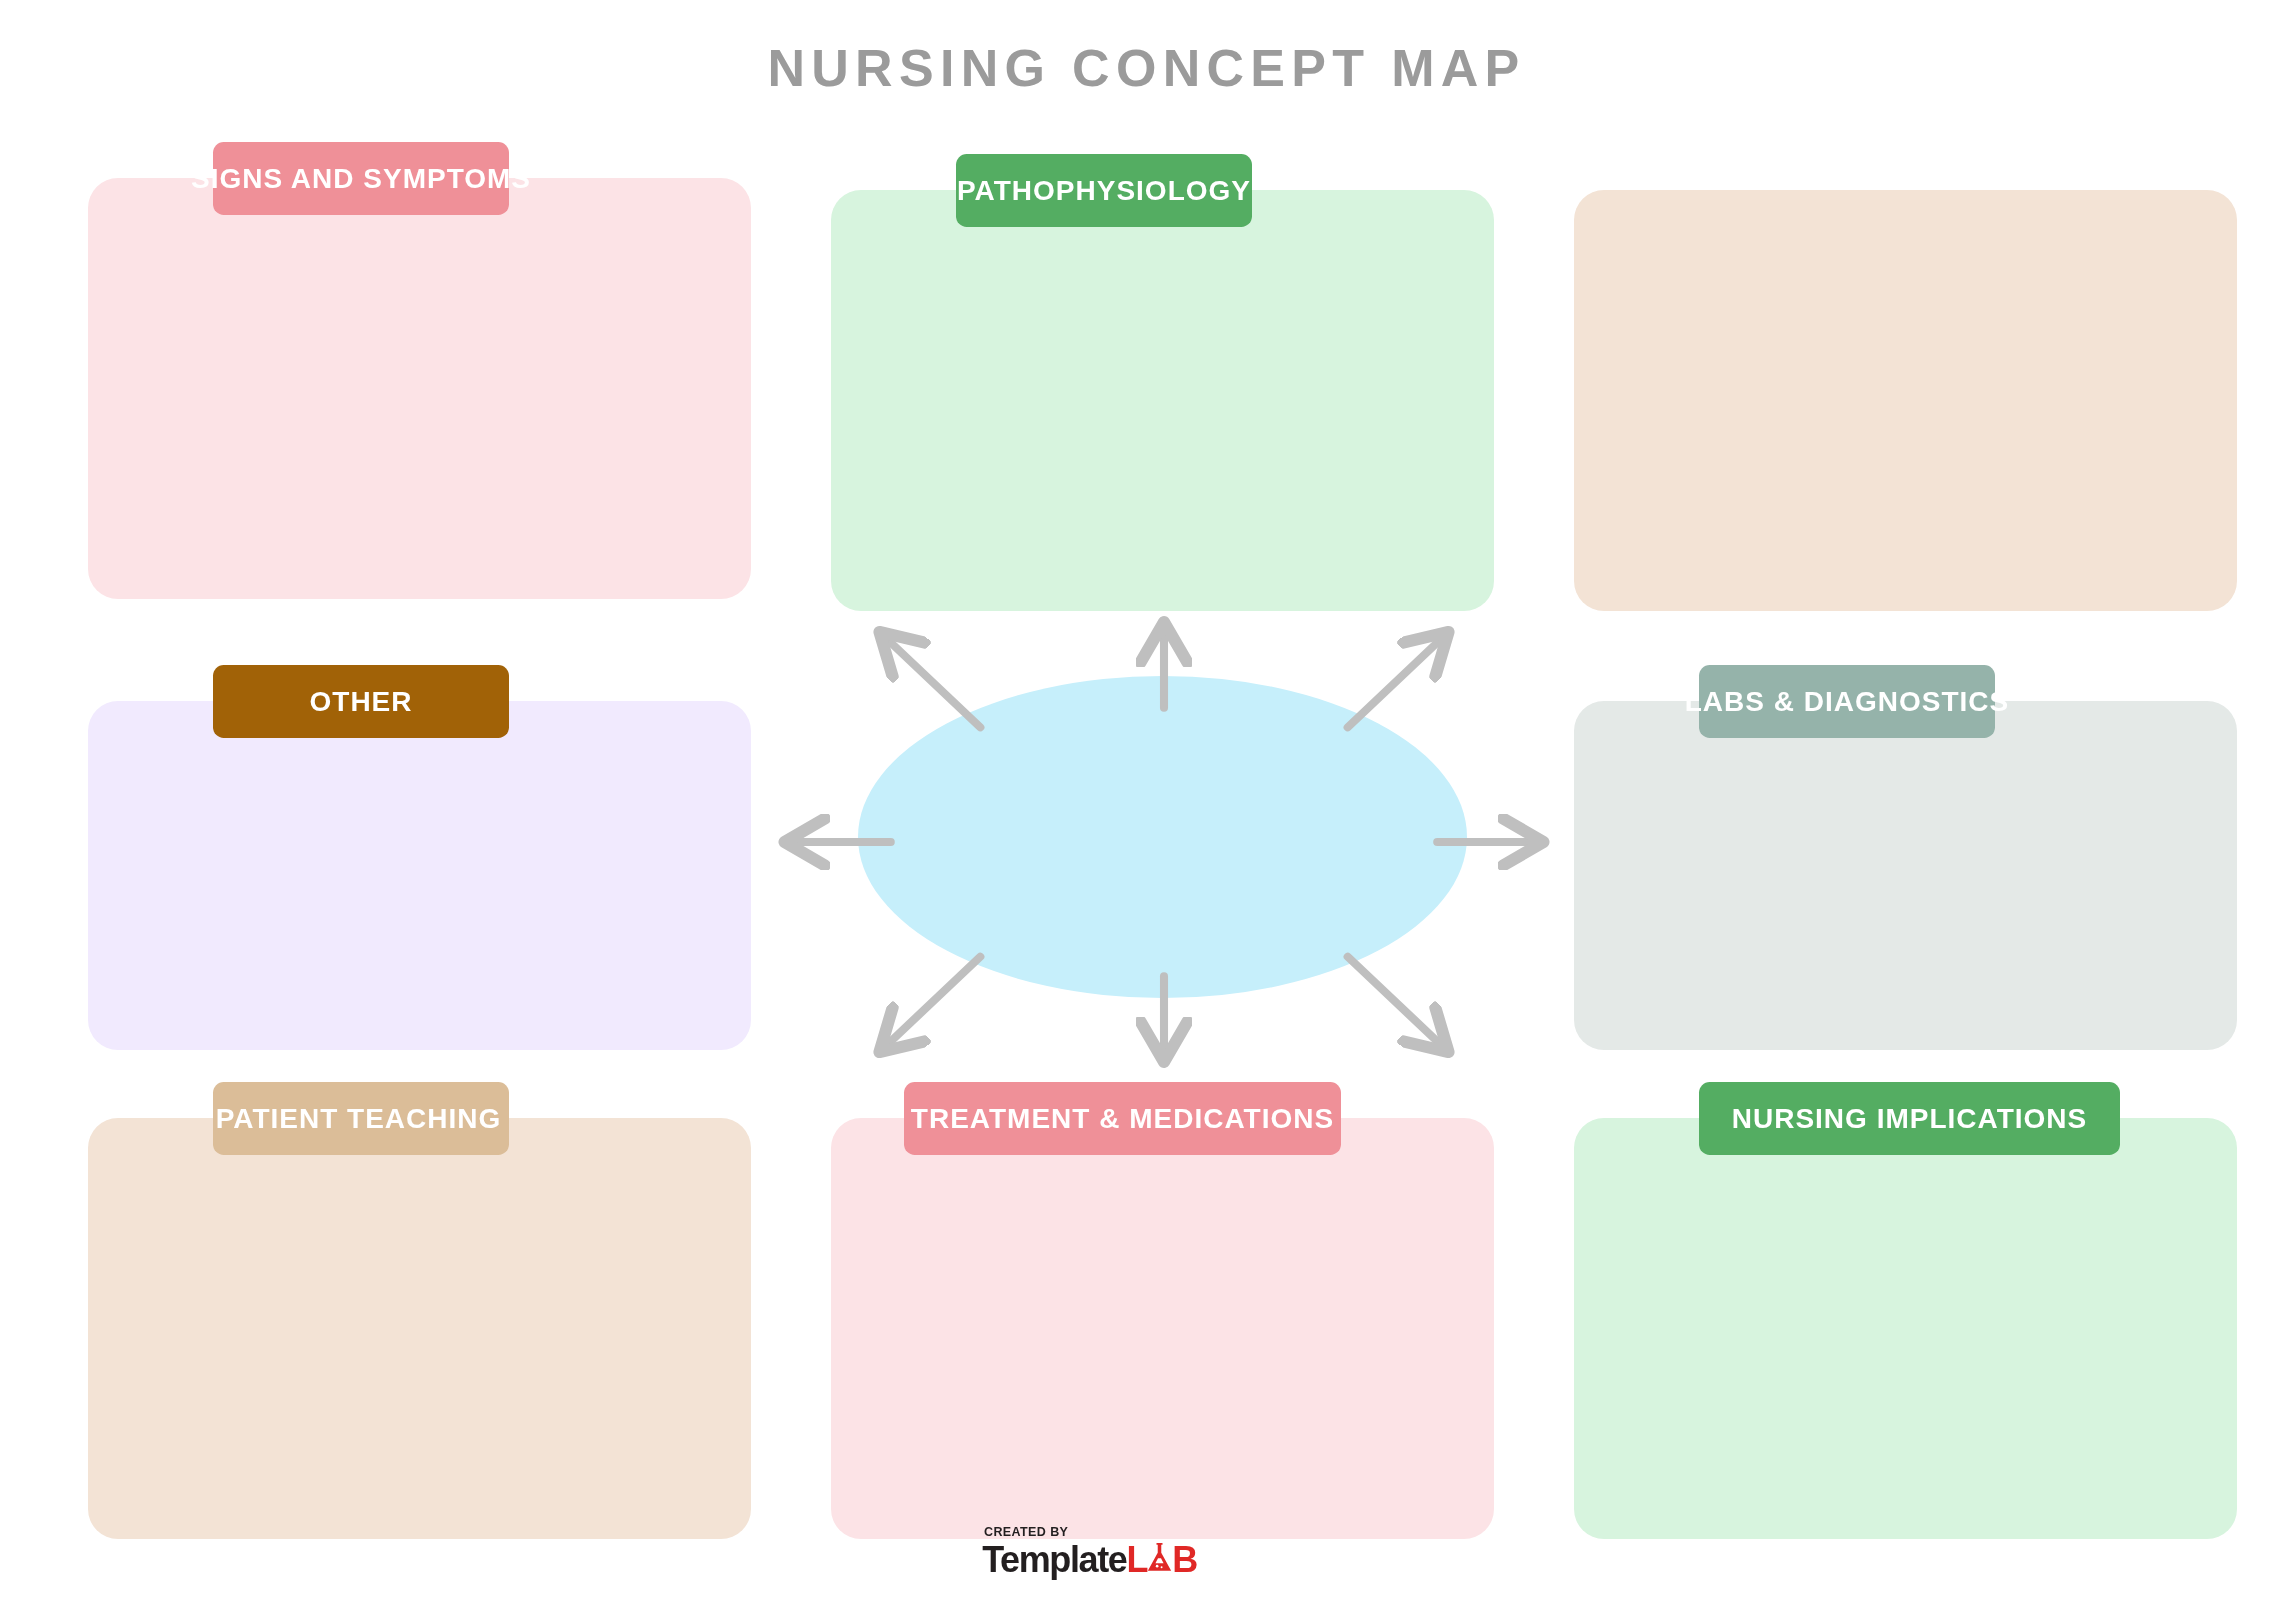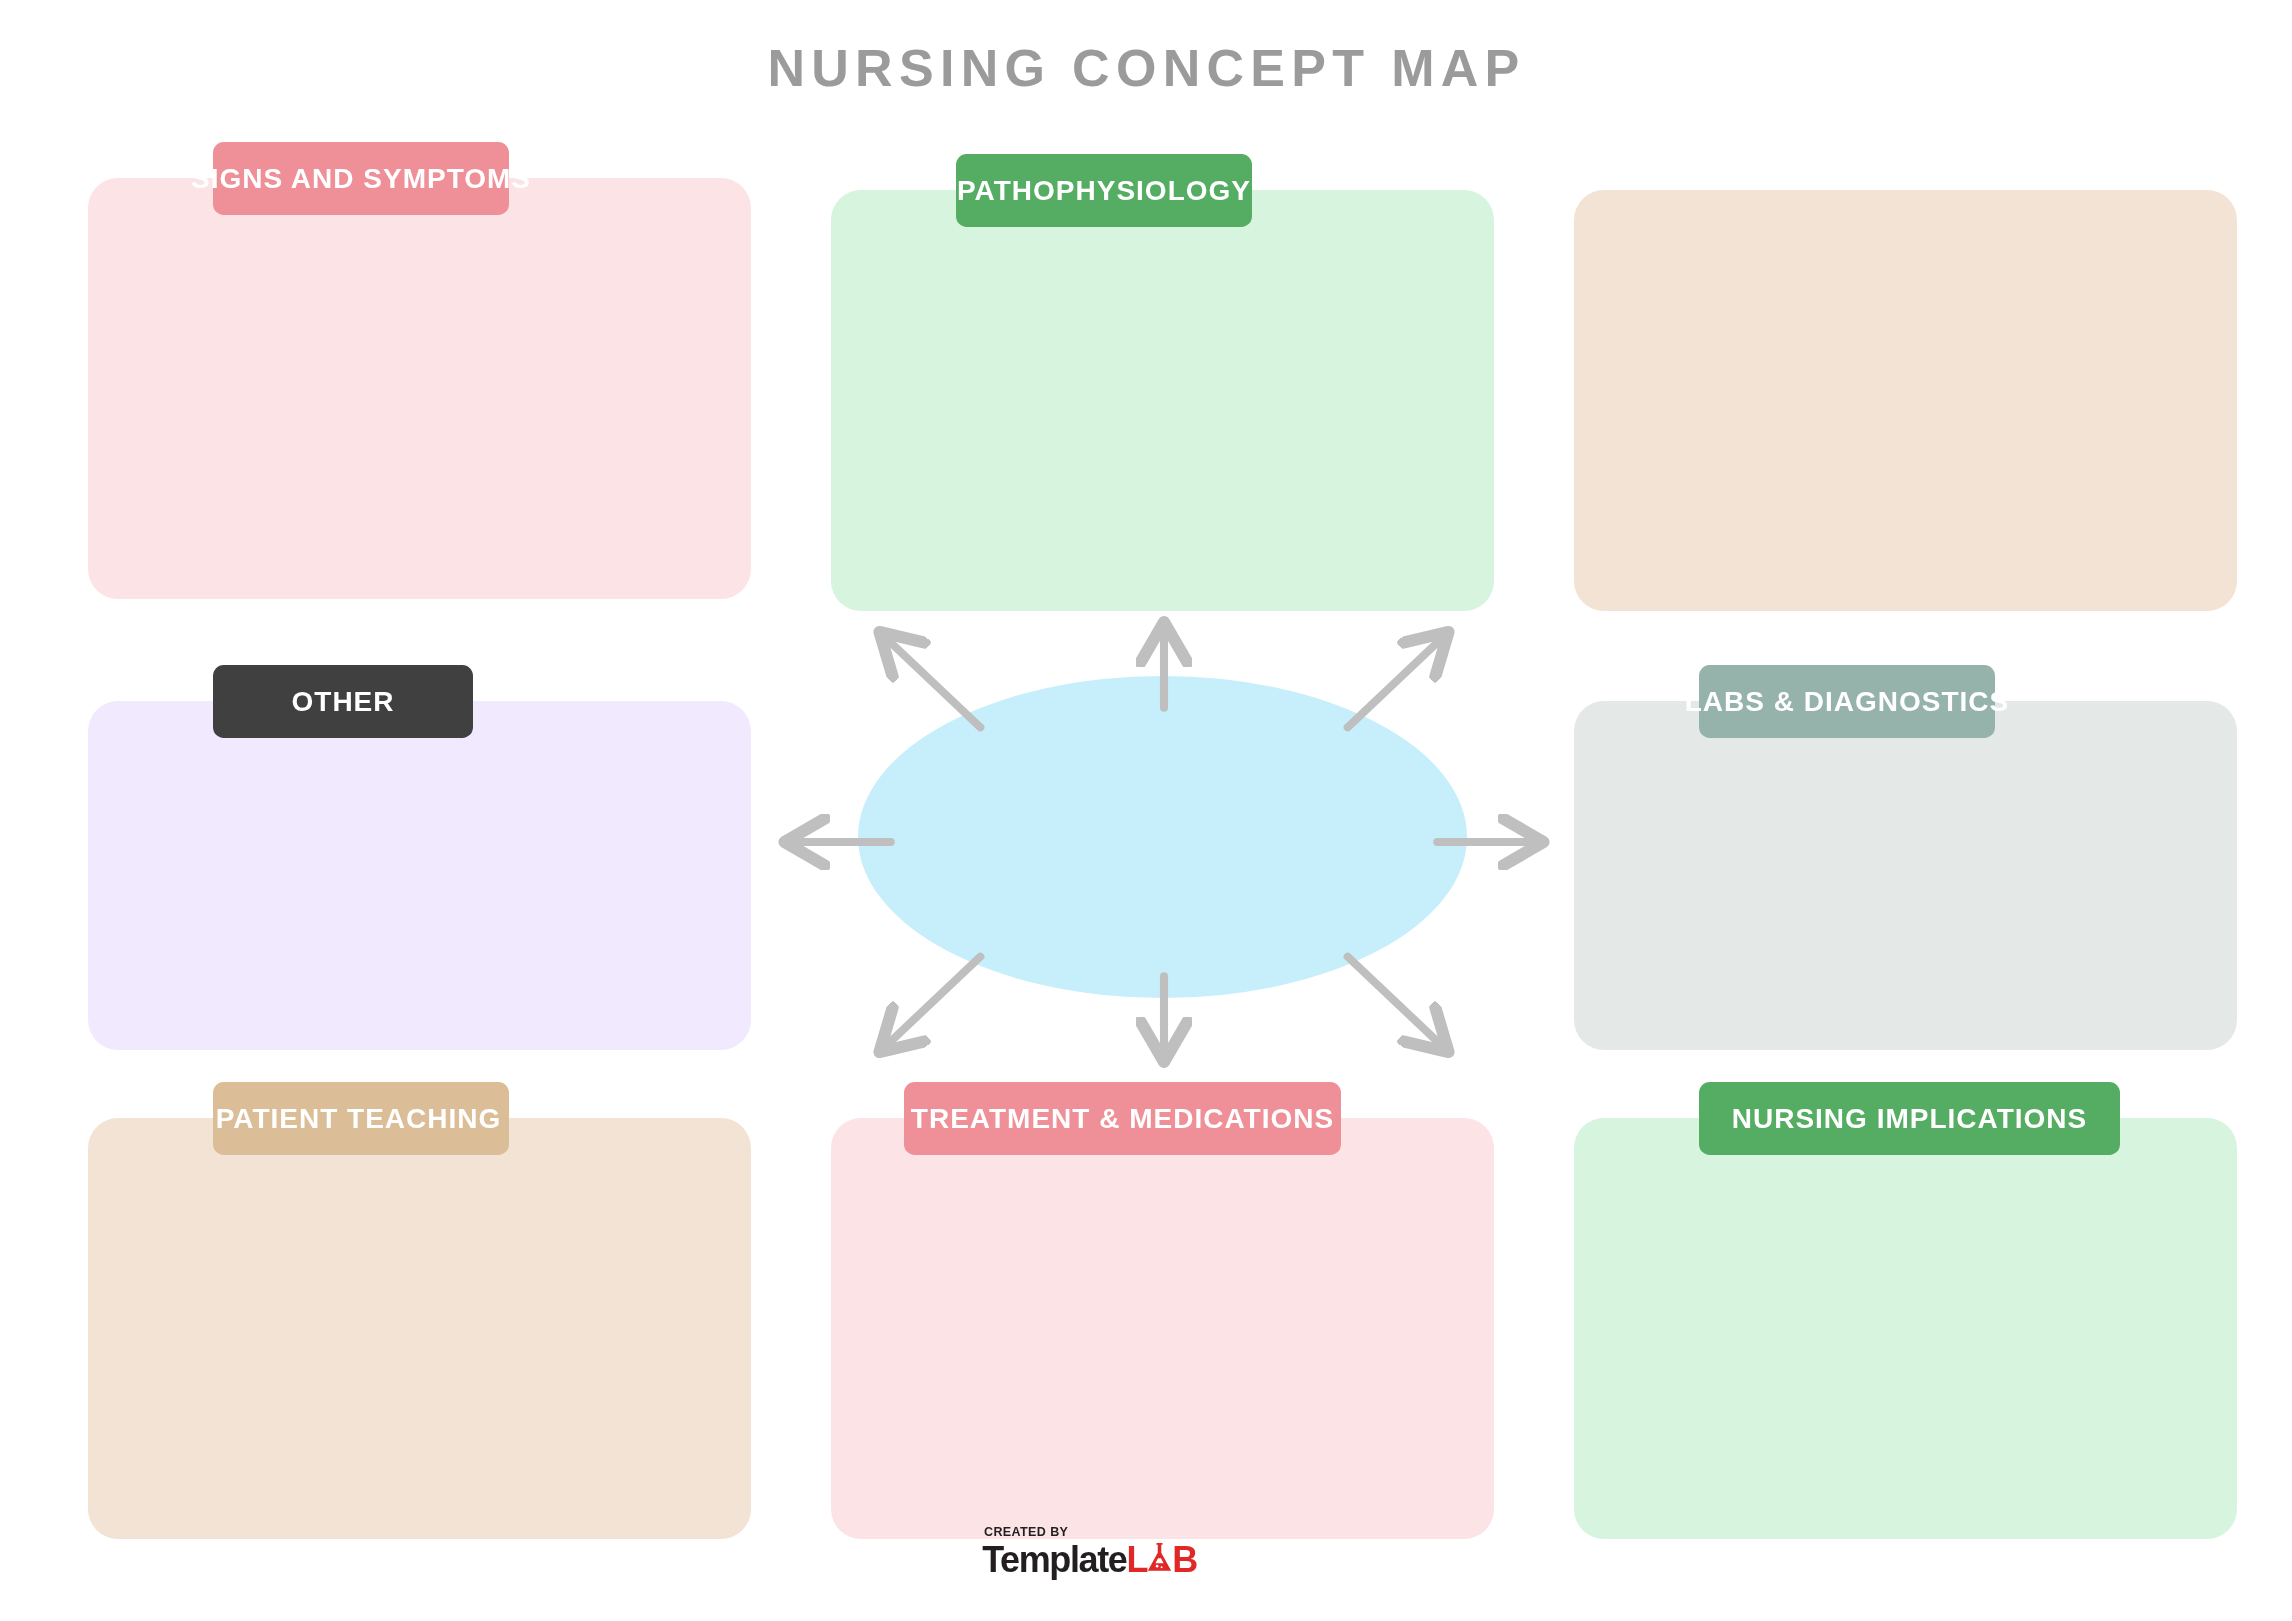--- a/index.html
+++ b/index.html
@@ -145,21 +145,21 @@
     <span>PATHOPHYSIOLOGY</span>
   </div>
 </div>
 
 <div class="card" style="left:1574px; top:154px; width:663px; height:457px;">
   <div class="card-body" style="height:421px; background:#f3e3d5;"></div>
 </div>
 
 <div class="card" style="left:88px; top:665px; width:663px; height:385px;">
   <div class="card-body" style="height:349px; background:#f1eafe;"></div>
-  <div class="card-tab" style="left:125px; width:260px; background:#404040;">
+  <div class="card-tab" style="left:125px; width:296px; background:#a16207;">
     <span>OTHER</span>
   </div>
 </div>
 
 <div class="card" style="left:1574px; top:665px; width:663px; height:385px;">
   <div class="card-body" style="height:349px; background:#e4e9e7;"></div>
   <div class="card-tab" style="left:125px; width:296px; background:#95b3aa;">
     <span>LABS &amp; DIAGNOSTICS</span>
   </div>
 </div>

